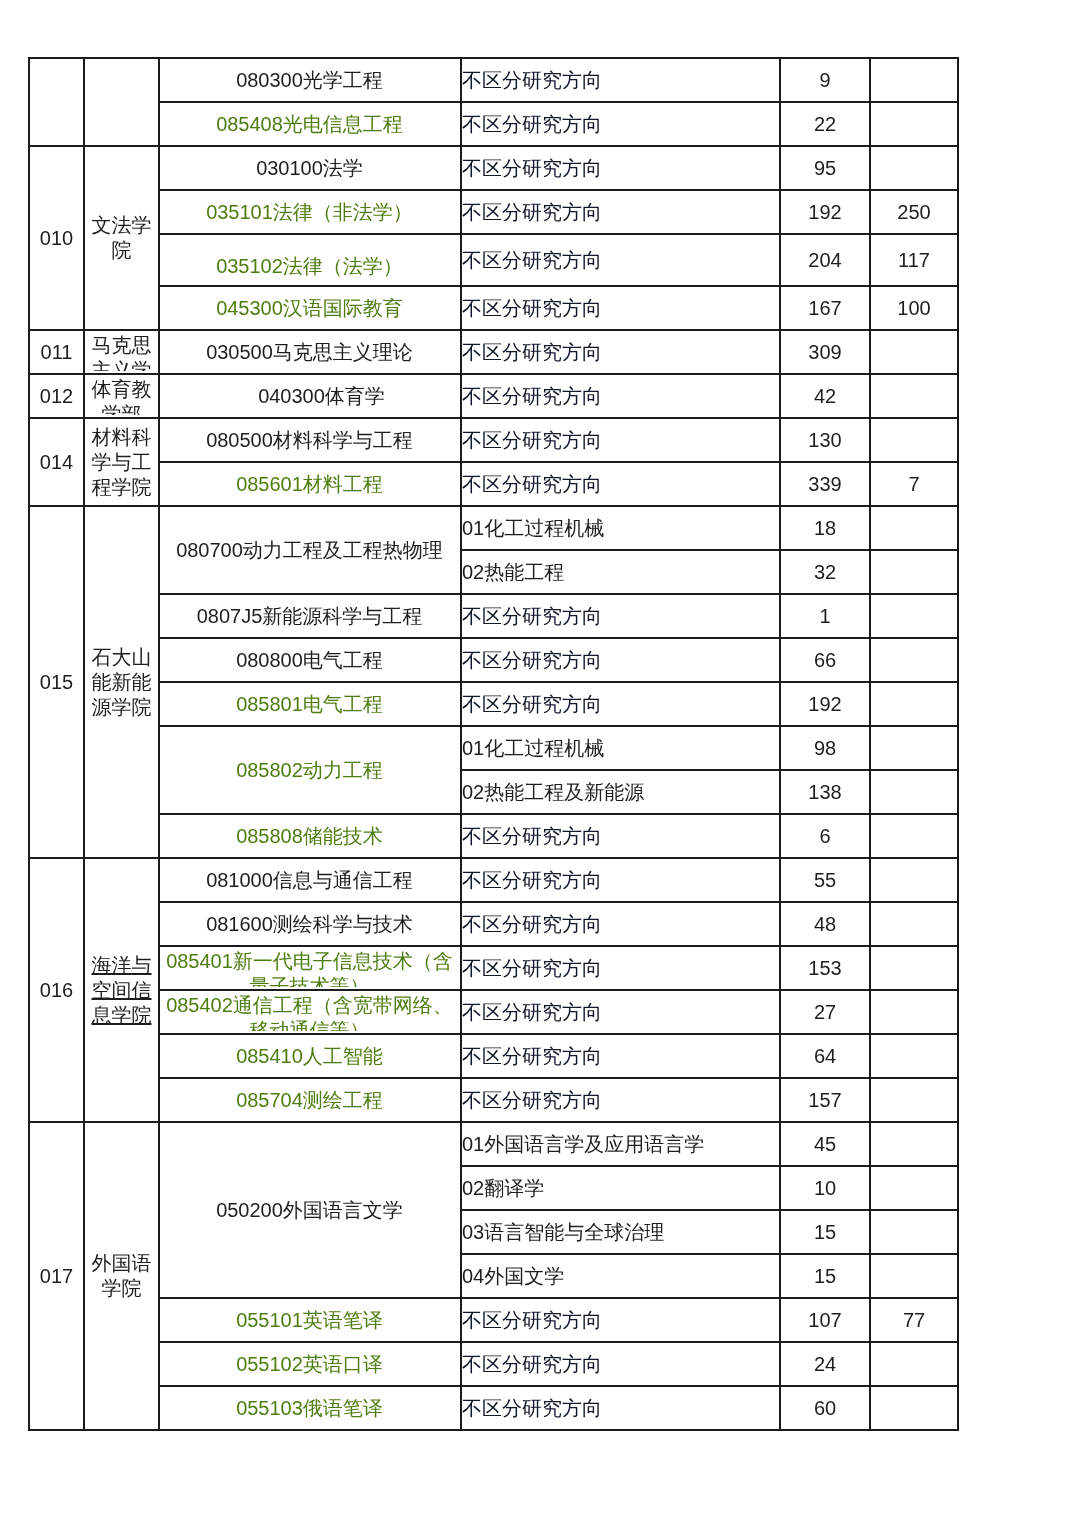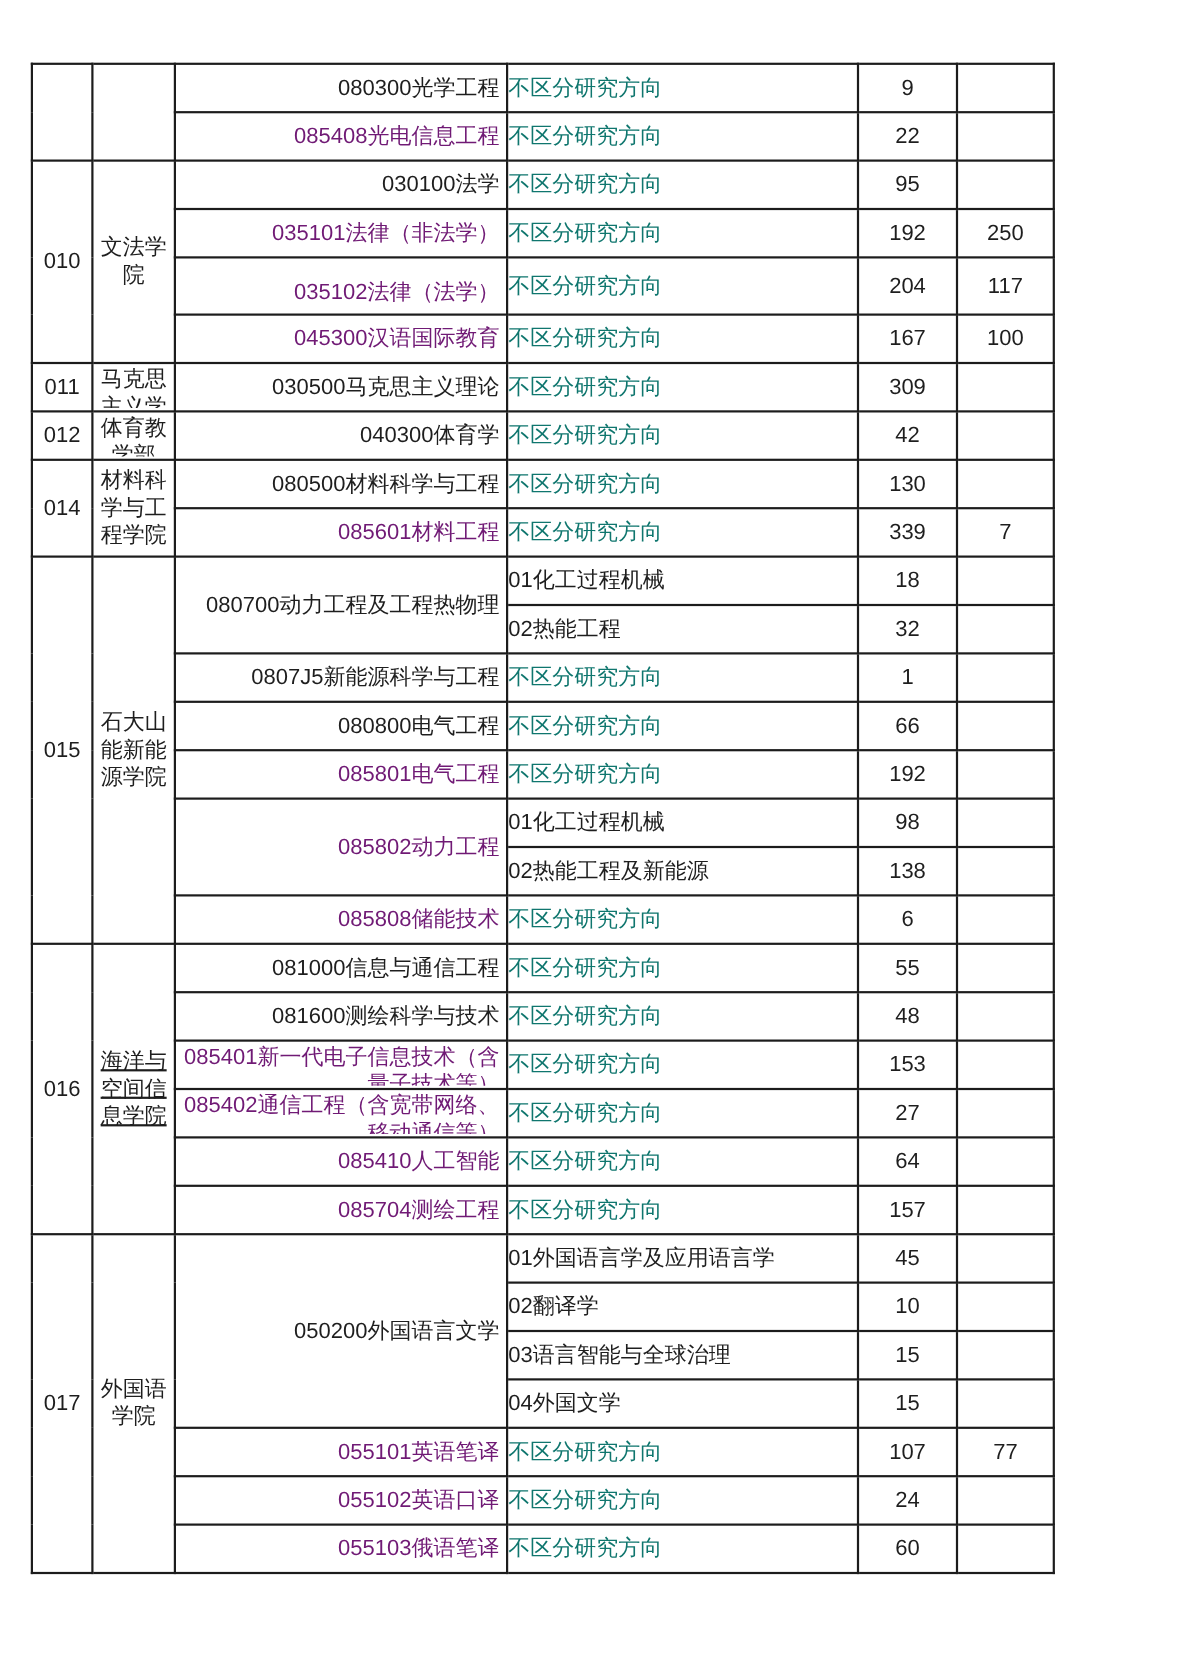--- a/index.html
+++ b/index.html
@@ -15,25 +15,25 @@
   table.grid tr{height:44px;}
   table.grid td{
     border:2px solid #1c1c1c;padding:0;vertical-align:middle;
     font-size:20px;line-height:25px;overflow:hidden;
   }
   
   .clipbox{overflow:hidden;display:flex;flex-direction:column;}
   .clipbox > span{margin-top:auto;margin-bottom:auto;display:block;}
   td.dept{text-align:center;}
   td.college .clipbox{text-align:center;padding:0 2px;}
-  td.program .clipbox{text-align:right;padding:0 6px 0 5px;word-break:break-all;}
+  td.program .clipbox{text-align:center;padding:0 6px 0 5px;word-break:break-all;}
   td.dir{text-align:left;padding:0 6px 0 7px;white-space:nowrap;}
   td.num, td.extra{text-align:center;}
-  td.red span{color:#701a75;}
-  td.dir.generic span{color:#0f766e;}
+  td.red span{color:#4d7c0f;}
+  td.dir.generic span{color:#0f172a;}
   td.open-top{border-top:0;}
 </style>
 </head>
 <body>
 
 <div class="page">
   <table class="grid">
     <colgroup>
       <col style="width:55px">
       <col style="width:75px">

